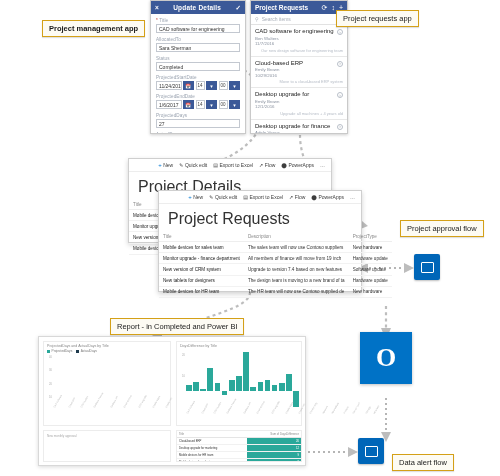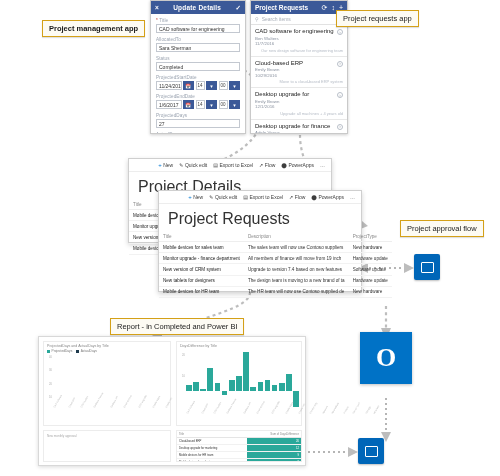--- a/index.html
+++ b/index.html
@@ -189,20 +189,21 @@
     <polygon class="arrowhead" points="348,447 358,452 348,457"></polygon>
 
     <path class="dotline" d="M386,398 L386,436"></path>
     <polygon class="arrowhead" points="381,432 386,442 391,432"></polygon>
   </svg>
 
   <div class="callout" style="left:42px; top:20px;font-weight:bold;">Project management app</div>
   <div class="callout" style="left:336px; top:10px;">Project requests app</div>
   <div class="callout" style="left:400px; top:212px;margin-top:8px;">Project approval flow</div>
   <div class="callout" style="left:110px; top:318px;">Report - in Completed and Power BI</div>
+  <div class="callout" style="left:392px; top:454px;">Data alert flow</div>
 
   <div class="phone" style="left:150px; top:0px; width:96px; height:134px;">
     <div class="ph-bar">
       <span>×</span>
       <span class="mid">Update Details</span>
       <span>✓</span>
     </div>
     <div class="ph-body">
 
       <div class="fld">

